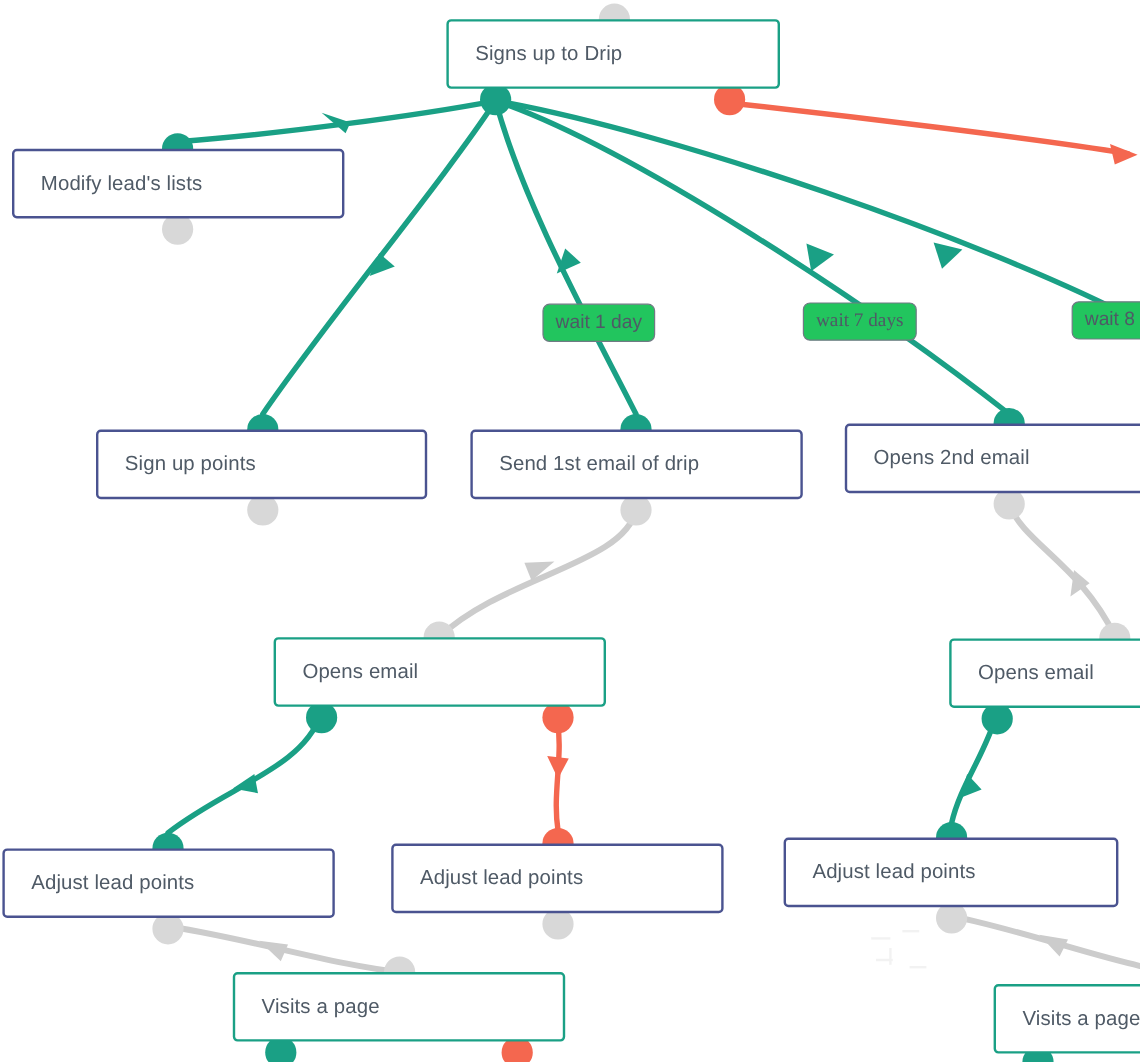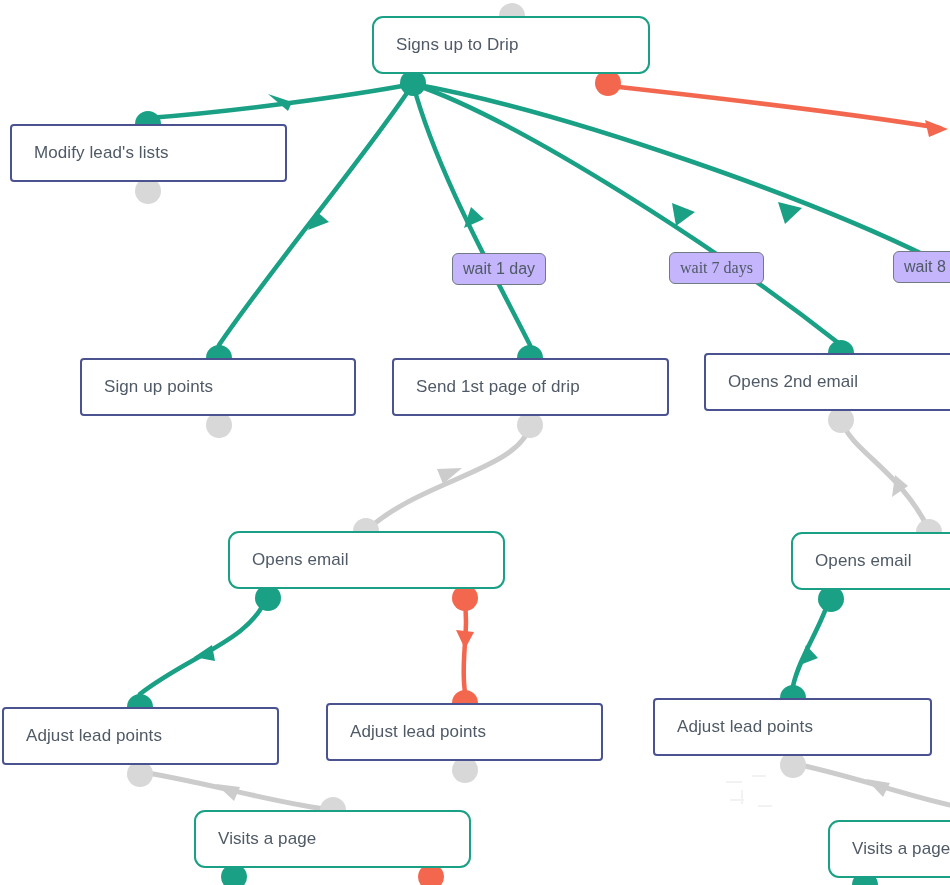--- a/index.html
+++ b/index.html
@@ -32,21 +32,20 @@
     background: #ffffff;
     border: 2px solid #4a5390;
     border-radius: 4px;
     display: flex;
     align-items: center;
     height: 58px;
     z-index: 5;
   }
   .node.trigger {
     border-color: #1aa085;
-    border-radius: 11px;
   }
   .node-label {
     font-size: 17px;
     color: #4f5a66;
     padding: 0 14px 0 22px;
     white-space: nowrap;
     letter-spacing: 0.1px;
   }
   .port {
     position: absolute;
@@ -57,21 +56,21 @@
   }
   .port.top {
     z-index: 3;
   }
   .port.gray   { background: #d8d8d8; }
   .port.teal   { background: #1aa085; }
   .port.red    { background: #f4674f; }
   .wait-label {
     position: absolute;
     box-sizing: border-box;
-    background: #c4b5fd;
+    background: #22c55e;
     border: 1.5px solid #707a84;
     border-radius: 6px;
     height: 32px;
     display: flex;
     align-items: center;
     justify-content: center;
     padding: 0 10px;
     font-size: 16px;
     color: #4f5a66;
     white-space: nowrap;
@@ -203,21 +202,21 @@
 
   <div class="node" style="left:80px; top:358px; width:276px;">
     <span class="node-label">Sign up points</span>
   </div>
 
   <div class="node" style="left:10px; top:124px; width:277px;">
     <span class="node-label">Modify lead's lists</span>
   </div>
 
   <div class="node" style="left:392px; top:358px; width:277px;">
-    <span class="node-label">Send 1st page of drip</span>
+    <span class="node-label">Send 1st email of drip</span>
   </div>
 
   <div class="node" style="left:704px; top:353px; width:280px;">
     <span class="node-label">Opens 2nd email</span>
   </div>
 
   <div class="node trigger" style="left:228px; top:531px; width:277px;">
     <span class="node-label">Opens email</span>
   </div>
 

